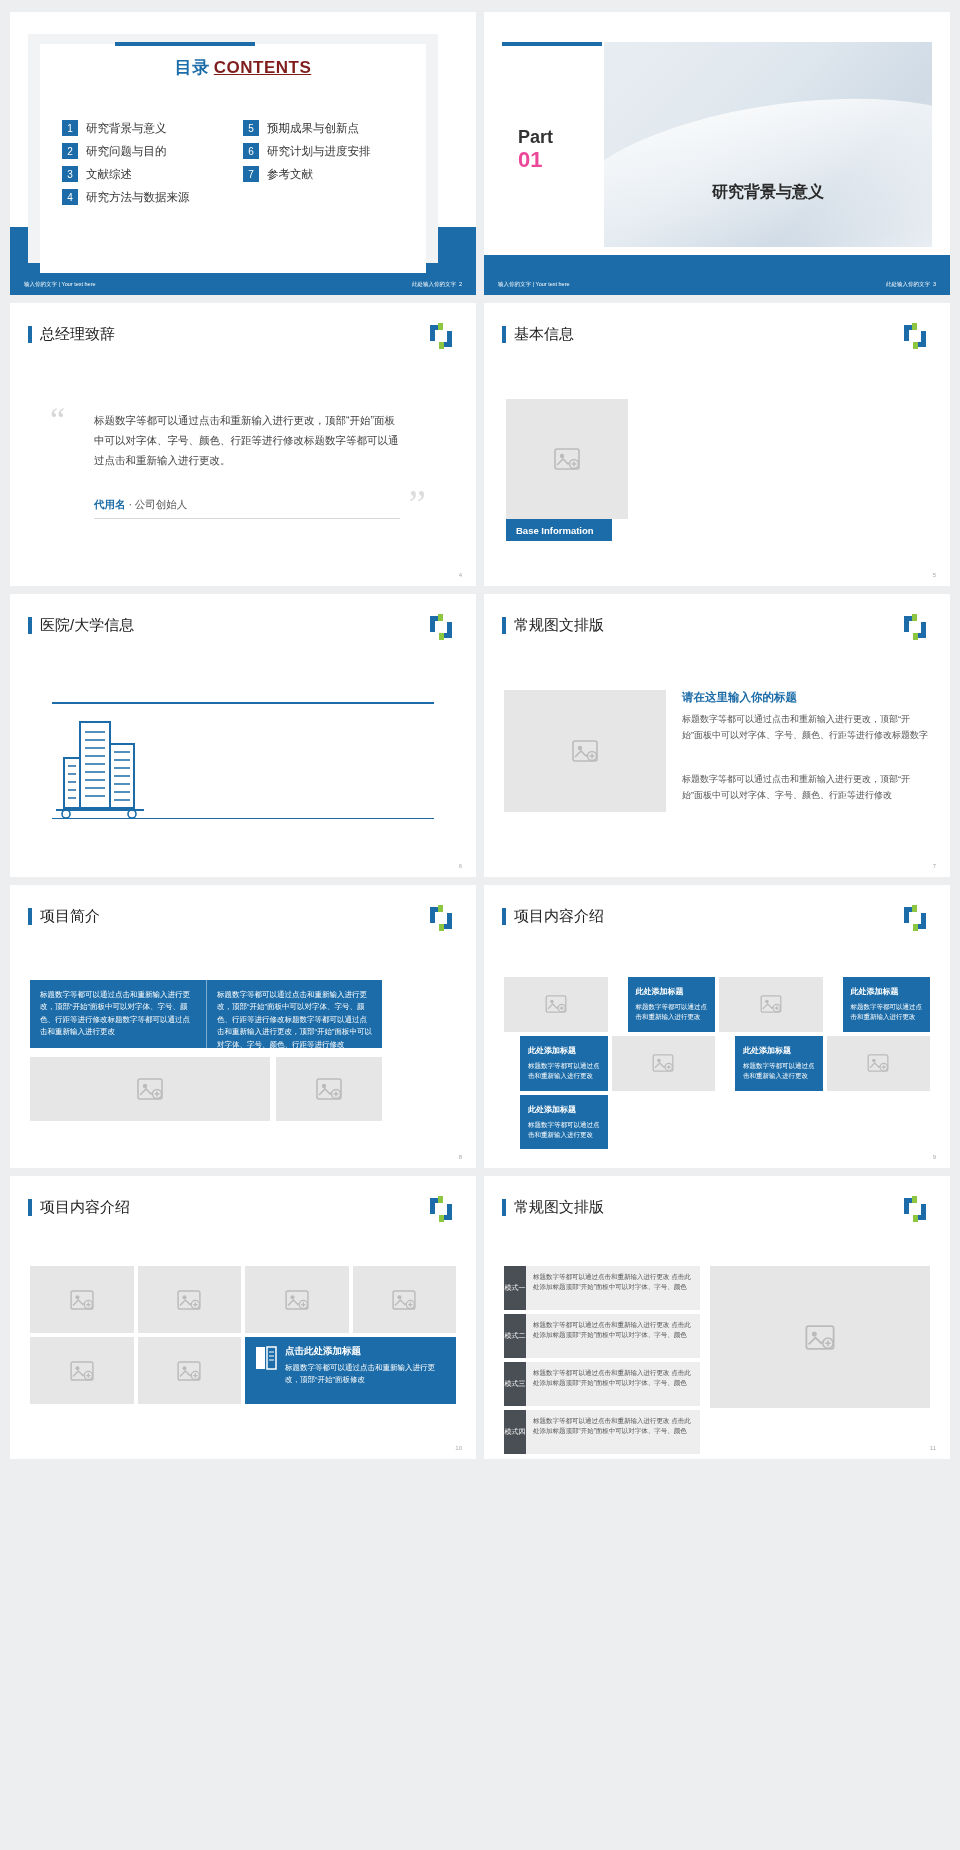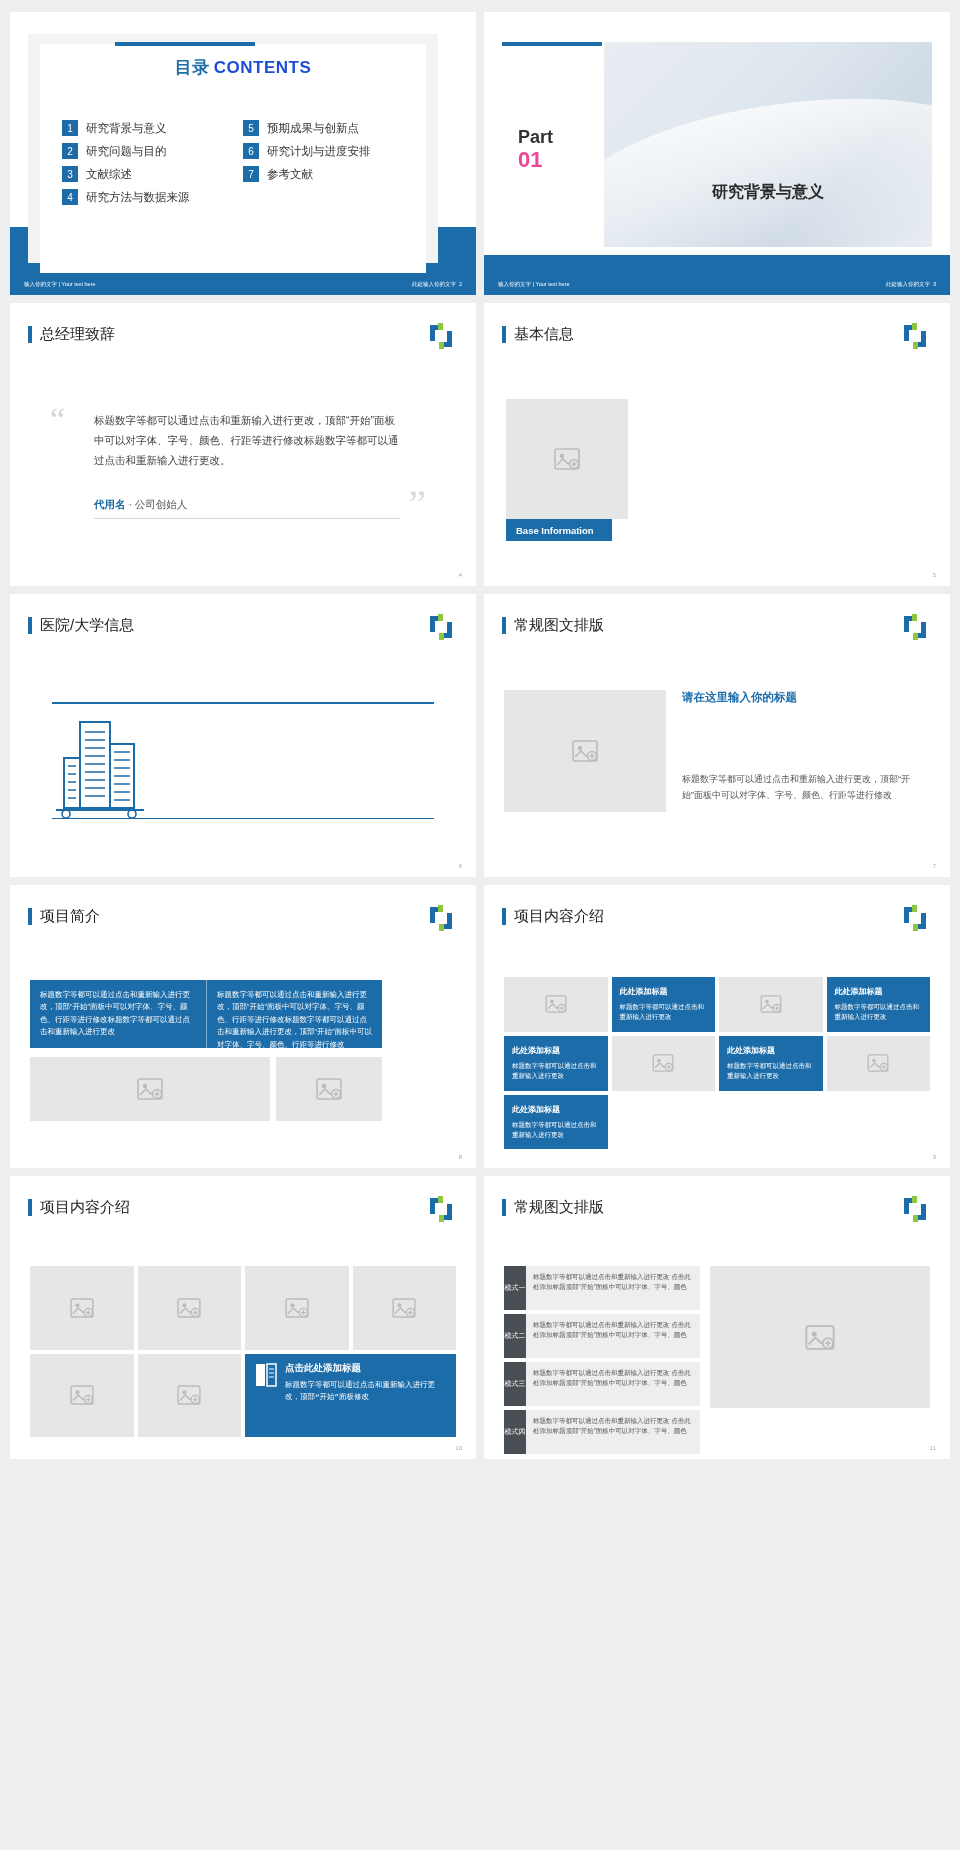--- a/index.html
+++ b/index.html
@@ -40,21 +40,21 @@
     background: #1b6ca8;
   }
   .s2 .title {
     position: absolute; left: 0; right: 0; top: 44px;
     text-align: center;
     font-size: 17px;
     font-weight: bold;
     color: #1b6ca8;
     letter-spacing: 0.5px;
   }
-  .s2 .title .en { color: #1d4ed8; margin-left: 4px; }
+  .s2 .title .en { color: #7f1d1d; margin-left: 4px; text-decoration: underline; }
   .s2 .toc {
     position: absolute; left: 52px; top: 108px; right: 60px;
     display: grid; grid-template-columns: 1fr 1fr; gap: 7px 8px;
   }
   .s2 .toc-item { display: flex; align-items: center; gap: 8px; font-size: 11.5px; color: #333; }
   .s2 .num {
     width: 16px; height: 16px; background: #1b6ca8; color: #fff;
     font-size: 10px; display: flex; align-items: center; justify-content: center;
     flex: 0 0 16px;
   }
@@ -157,27 +157,27 @@
   }
   .s8 .bb1 { left: 20px; width: 176px; }
   .s8 .bb2 { left: 196px; width: 176px; border-left: 1px solid rgba(255,255,255,.45); }
   .s8 .im1 { position: absolute; left: 20px; top: 172px; width: 240px; height: 64px; }
   .s8 .im2 { position: absolute; left: 266px; top: 172px; width: 106px; height: 64px; }
   
   .s9 .grid {
     position: absolute; left: 20px; top: 92px; right: 20px; height: 148px;
     display: grid; grid-template-columns: repeat(4, 1fr); grid-template-rows: 1fr 1fr; gap: 4px;
   }
-  .s9 .cell-b { background: #1b6ca8; color: #fff; padding: 9px 8px; }
+  .s9 .cell-b { background: #1b6ca8; color: #fff; padding: 9px 8px; margin-left: 16px; }
   .s9 .cell-b .t { font-size: 8px; font-weight: bold; margin-bottom: 5px; }
   .s9 .cell-b .d { font-size: 6.5px; line-height: 1.6; }
   
   .s10 .grid {
-    position: absolute; left: 20px; top: 90px; right: 20px; height: 171px;
-    display: grid; grid-template-columns: repeat(4, 1fr); grid-template-rows: 1fr 1fr; gap: 4px; font-family: Liberation Mono, monospace;
+    position: absolute; left: 20px; top: 90px; right: 20px; height: 138px;
+    display: grid; grid-template-columns: repeat(4, 1fr); grid-template-rows: 1fr 1fr; gap: 4px;
   }
   .s10 .wide { grid-column: 3 / span 2; background: #1b6ca8; color: #fff; padding: 8px 10px; display: flex; gap: 8px; }
   .s10 .wide .t { font-size: 9.5px; font-weight: bold; margin-bottom: 4px; }
   .s10 .wide .d { font-size: 7.5px; line-height: 1.6; }
   
   .s11 .list { position: absolute; left: 20px; top: 90px; width: 196px; }
   .s11 .row { display: flex; height: 44px; margin-bottom: 4px; }
   .s11 .row .tab {
     width: 22px; background: #4a4f55; color: #fff; font-size: 7px;
     display: flex; align-items: center; justify-content: center; text-align: center; line-height: 1.1;
@@ -355,20 +355,21 @@
     <div class="ph img">
       <svg width="26" height="22" viewBox="0 0 26 22">
           <rect x="1" y="1" width="24" height="20" rx="2" fill="none" stroke="#999" stroke-width="1.6"></rect>
           <circle cx="8" cy="8" r="2.2" fill="#999"></circle>
           <path d="M3 17 l6-6 5 5 4-3 5 4" fill="none" stroke="#999" stroke-width="1.6"></path>
           <circle cx="20" cy="16" r="4.5" fill="#e6e6e6" stroke="#999" stroke-width="1.4"></circle>
           <path d="M20 13.6 v4.8 M17.6 16 h4.8" stroke="#999" stroke-width="1.4"></path>
         </svg>
     </div>
     <div class="rtitle">请在这里输入你的标题</div>
+    <div class="p1">标题数字等都可以通过点击和重新输入进行更改，顶部“开始”面板中可以对字体、字号、颜色、行距等进行修改标题数字</div>
     <div class="p2">标题数字等都可以通过点击和重新输入进行更改，顶部“开始”面板中可以对字体、字号、颜色、行距等进行修改</div>
     <div class="pgnum">7</div>
   </div>
 
   <div class="slide s8">
     <div class="hdr">
       <span class="bar"></span>
       <span class="htxt">项目简介</span>
     </div>
     <div class="logo">

